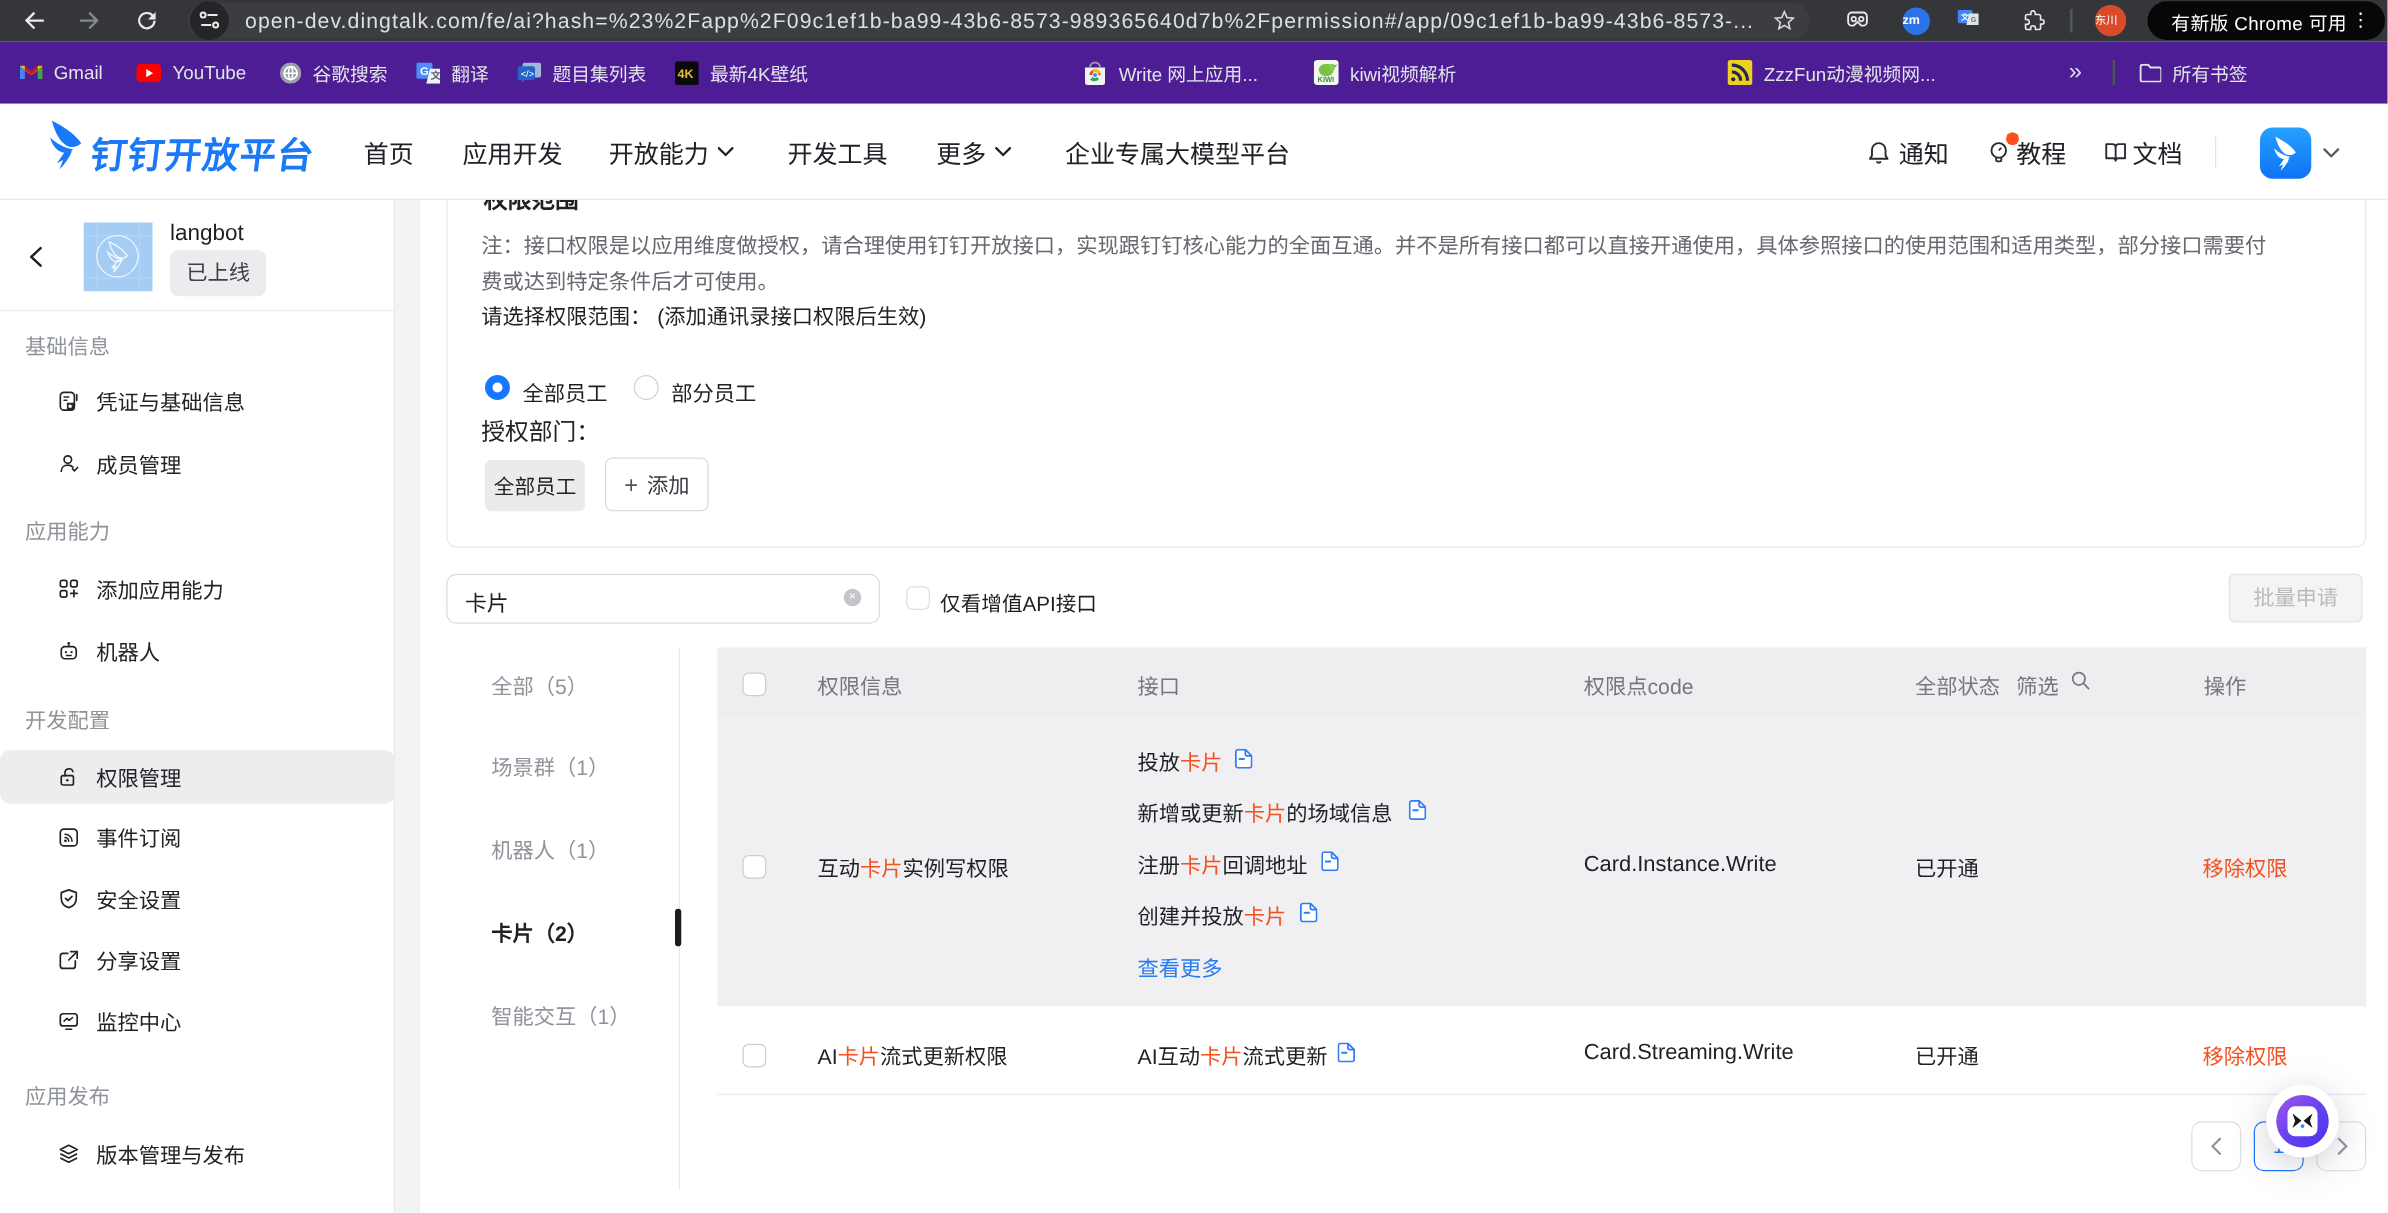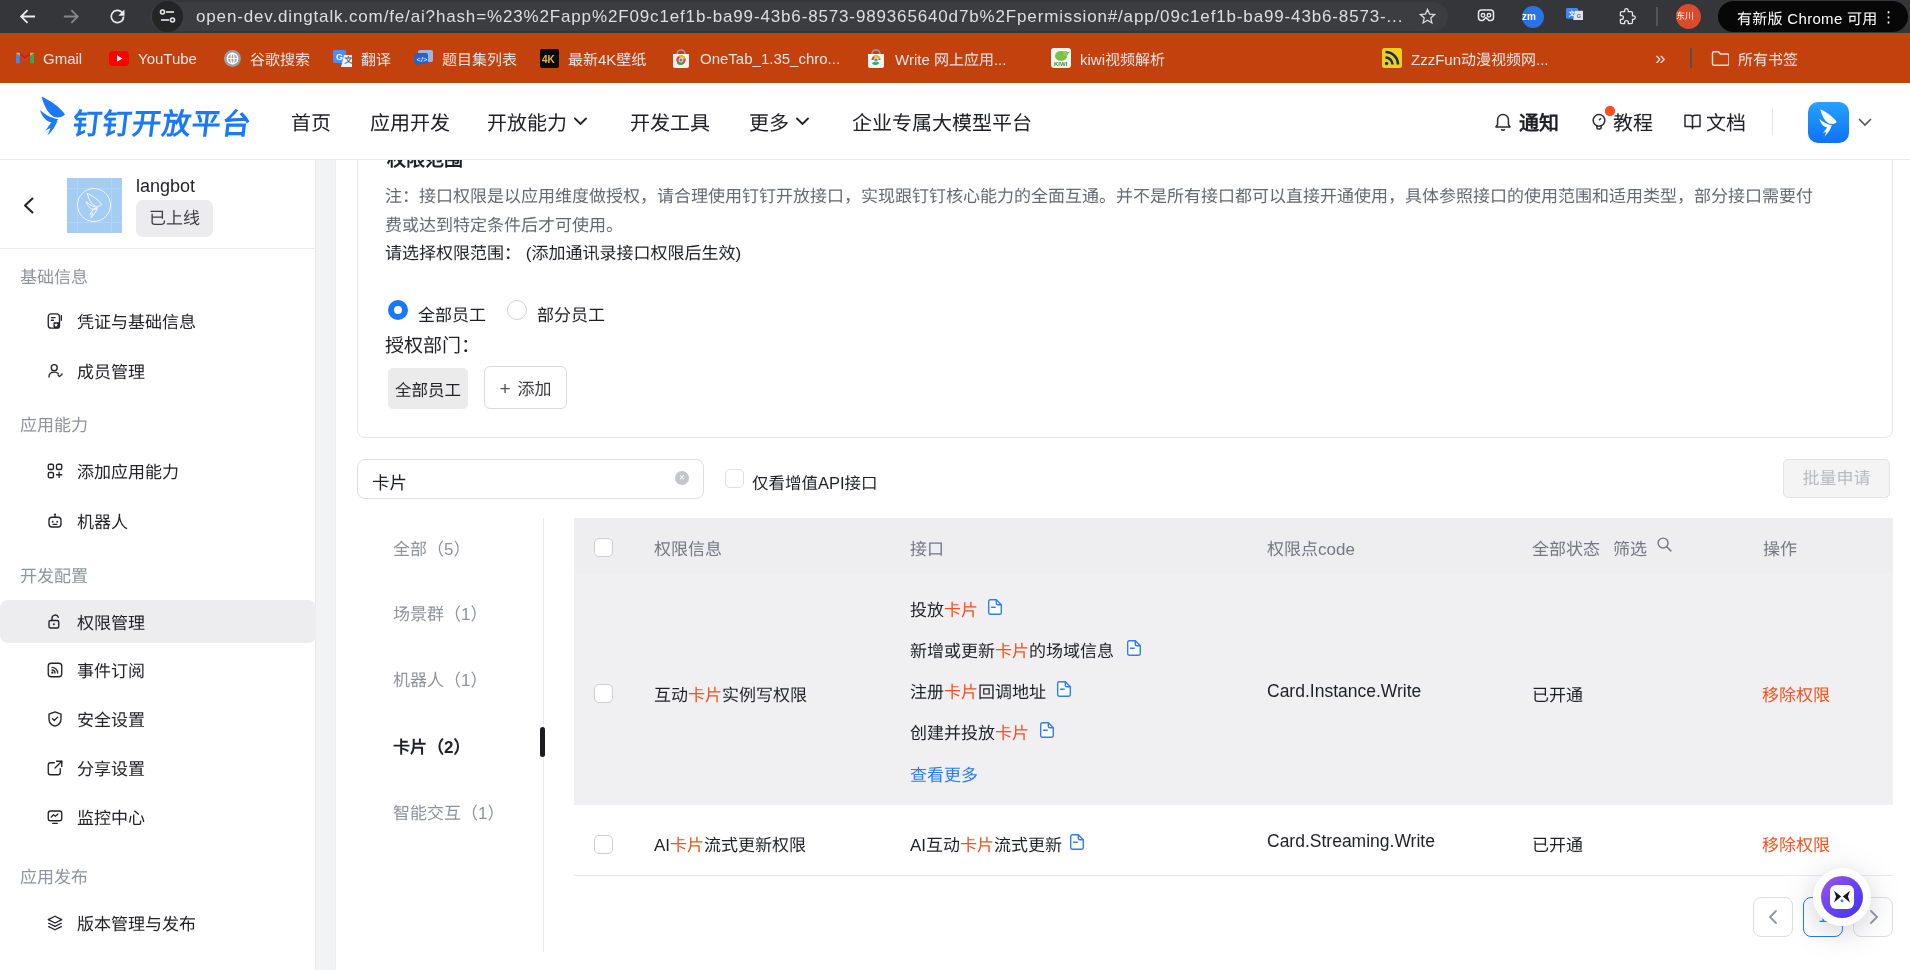--- a/index.html
+++ b/index.html
@@ -2,21 +2,21 @@
 <html lang="zh-CN"><head>
 <meta charset="utf-8">
 <title>权限管理</title>
 <style>
   * { margin:0; padding:0; box-sizing:border-box; }
   html,body { width:1910px; height:970px; overflow:hidden; background:#fff;
     font-family:"Liberation Sans", sans-serif; }
   .abs { position:absolute; }
   
   #toolbar { position:absolute; left:0; top:0; width:1910px; height:33px; background:#343639; }
-  #bookmarks { position:absolute; left:0; top:33px; width:1910px; height:50px; background:#c2410c; }
+  #bookmarks { position:absolute; left:0; top:33px; width:1910px; height:50px; background:#4c1d95; }
   .bm { position:absolute; top:0; height:50px; display:flex; align-items:center; gap:9px;
         color:#e2e4e7; font-size:15px; white-space:nowrap; }
   .bm svg, .bm .bicon { flex:0 0 auto; }
   #urlpill { position:absolute; left:150px; top:2px; width:1298px; height:29px; border-radius:15px; background:#3b3d40; }
   #urltext { position:absolute; left:196px; top:7px; font-size:17px; color:#dcdfe3; letter-spacing:0.85px; white-space:nowrap; }
   
   #nav { position:absolute; left:0; top:83px; width:1910px; height:77px; background:#fff; border-bottom:1px solid #e9e9e9; }
   .navitem { position:absolute; top:0; height:76px; display:flex; align-items:center; font-size:20px; color:#202126; font-weight:400; }
   
   #sidebar { position:absolute; left:0; top:160px; width:316px; height:810px; background:#fff; border-right:1px solid #e9e9e9; }
@@ -128,33 +128,20 @@
       </svg>
     <span>题目集列表</span>
   </div>
   <div class="bm" style="left:540px">
     <svg width="19" height="19" viewBox="0 0 19 19">
         <rect width="19" height="19" rx="2" fill="#0a0a0a"></rect>
         <text x="2" y="13.5" font-size="10" font-weight="bold" fill="#e8b931">4K</text>
       </svg>
     <span>最新4K壁纸</span>
   </div>
-  <div class="bm" style="left:671px">
-    <svg width="20" height="19" viewBox="0 0 20 19">
-        <path d="M2 5h16v12a2 2 0 0 1-2 2H4a2 2 0 0 1-2-2z" fill="#f1f3f4"></path>
-        <path d="M6 5a4 4 0 0 1 8 0" fill="none" stroke="#9aa0a6" stroke-width="1.6"></path>
-        <circle cx="10" cy="11" r="4.6" fill="#e94335"></circle>
-        <circle cx="10" cy="11" r="4.6" fill="none"></circle>
-        <path d="M5.5 11a4.5 4.5 0 0 1 9 0z" fill="#ea4335"></path>
-        <path d="M10 11 l-4 3.5a4.6 4.6 0 0 0 7.2-.4z" fill="#34a853"></path>
-        <path d="M10 11 l4.4-1.5a4.6 4.6 0 0 0-7-2.8z" fill="#fbbc04"></path>
-        <circle cx="10" cy="11" r="2" fill="#4285f4" stroke="#fff" stroke-width="0.8"></circle>
-      </svg>
-    <span>OneTab_1.35_chro...</span>
-  </div>
   <div class="bm" style="left:866px">
     <svg width="20" height="19" viewBox="0 0 20 19">
         <path d="M2 5h16v12a2 2 0 0 1-2 2H4a2 2 0 0 1-2-2z" fill="#f1f3f4"></path>
         <path d="M6 5a4 4 0 0 1 8 0" fill="none" stroke="#9aa0a6" stroke-width="1.6"></path>
         <path d="M5.5 11a4.5 4.5 0 0 1 9 0z" fill="#ea4335"></path>
         <path d="M10 11 l-4 3.5a4.6 4.6 0 0 0 7.2-.4z" fill="#34a853"></path>
         <path d="M10 11 l4.4-1.5a4.6 4.6 0 0 0-7-2.8z" fill="#fbbc04"></path>
         <circle cx="10" cy="11" r="2" fill="#4285f4" stroke="#fff" stroke-width="0.8"></circle>
       </svg>
     <span>Write 网上应用...</span>
@@ -203,21 +190,21 @@
   <div class="navitem" style="left:749px">更多</div>
   <svg class="abs" style="left:796px;top:34px" width="13" height="9" viewBox="0 0 13 9">
       <path d="M1 1.5 L6.5 7 L12 1.5" fill="none" stroke="#1f2025" stroke-width="1.8" stroke-linecap="round"></path>
     </svg>
   <div class="navitem" style="left:852px">企业专属大模型平台</div>
 
   <svg class="abs" style="left:1493px;top:29px" width="20" height="20" viewBox="0 0 24 24">
       <path d="M12 3a6.5 6.5 0 0 0-6.5 6.5V15l-2 3h17l-2-3V9.5A6.5 6.5 0 0 0 12 3z" fill="none" stroke="#2a2b30" stroke-width="1.8" stroke-linejoin="round"></path>
       <path d="M10 20.5a2.2 2.2 0 0 0 4 0" fill="none" stroke="#2a2b30" stroke-width="1.8"></path>
     </svg>
-  <div class="navitem" style="left:1519px;font-weight:700">通知</div>
+  <div class="navitem" style="left:1519px;font-weight:400">通知</div>
   <svg class="abs" style="left:1589px;top:29px" width="20" height="20" viewBox="0 0 24 24">
       <circle cx="12" cy="10" r="7" fill="none" stroke="#2a2b30" stroke-width="1.8"></circle>
       <path d="M9.5 16.5v2.5a1.5 1.5 0 0 0 1.5 1.5h2a1.5 1.5 0 0 0 1.5-1.5v-2.5" fill="none" stroke="#2a2b30" stroke-width="1.8"></path>
       <path d="M12 10l2.5-2.5" stroke="#2a2b30" stroke-width="1.6"></path>
     </svg>
   <circle class="abs" style="left:1605px;top:23px;width:10px;height:10px;border-radius:50%;background:#fd4f1e"></circle>
   <div class="abs" style="left:1605px;top:23px;width:10px;height:10px;border-radius:50%;background:#fd4f1e"></div>
   <div class="navitem" style="left:1613px;font-weight:400">教程</div>
   <svg class="abs" style="left:1682px;top:29px" width="21" height="20" viewBox="0 0 24 24">
       <path d="M3 4h6a3 3 0 0 1 3 3v13a2.5 2.5 0 0 0-2.5-2.5H3zM21 4h-6a3 3 0 0 0-3 3v13a2.5 2.5 0 0 1 2.5-2.5H21z" fill="none" stroke="#2a2b30" stroke-width="1.8" stroke-linejoin="round"></path>

